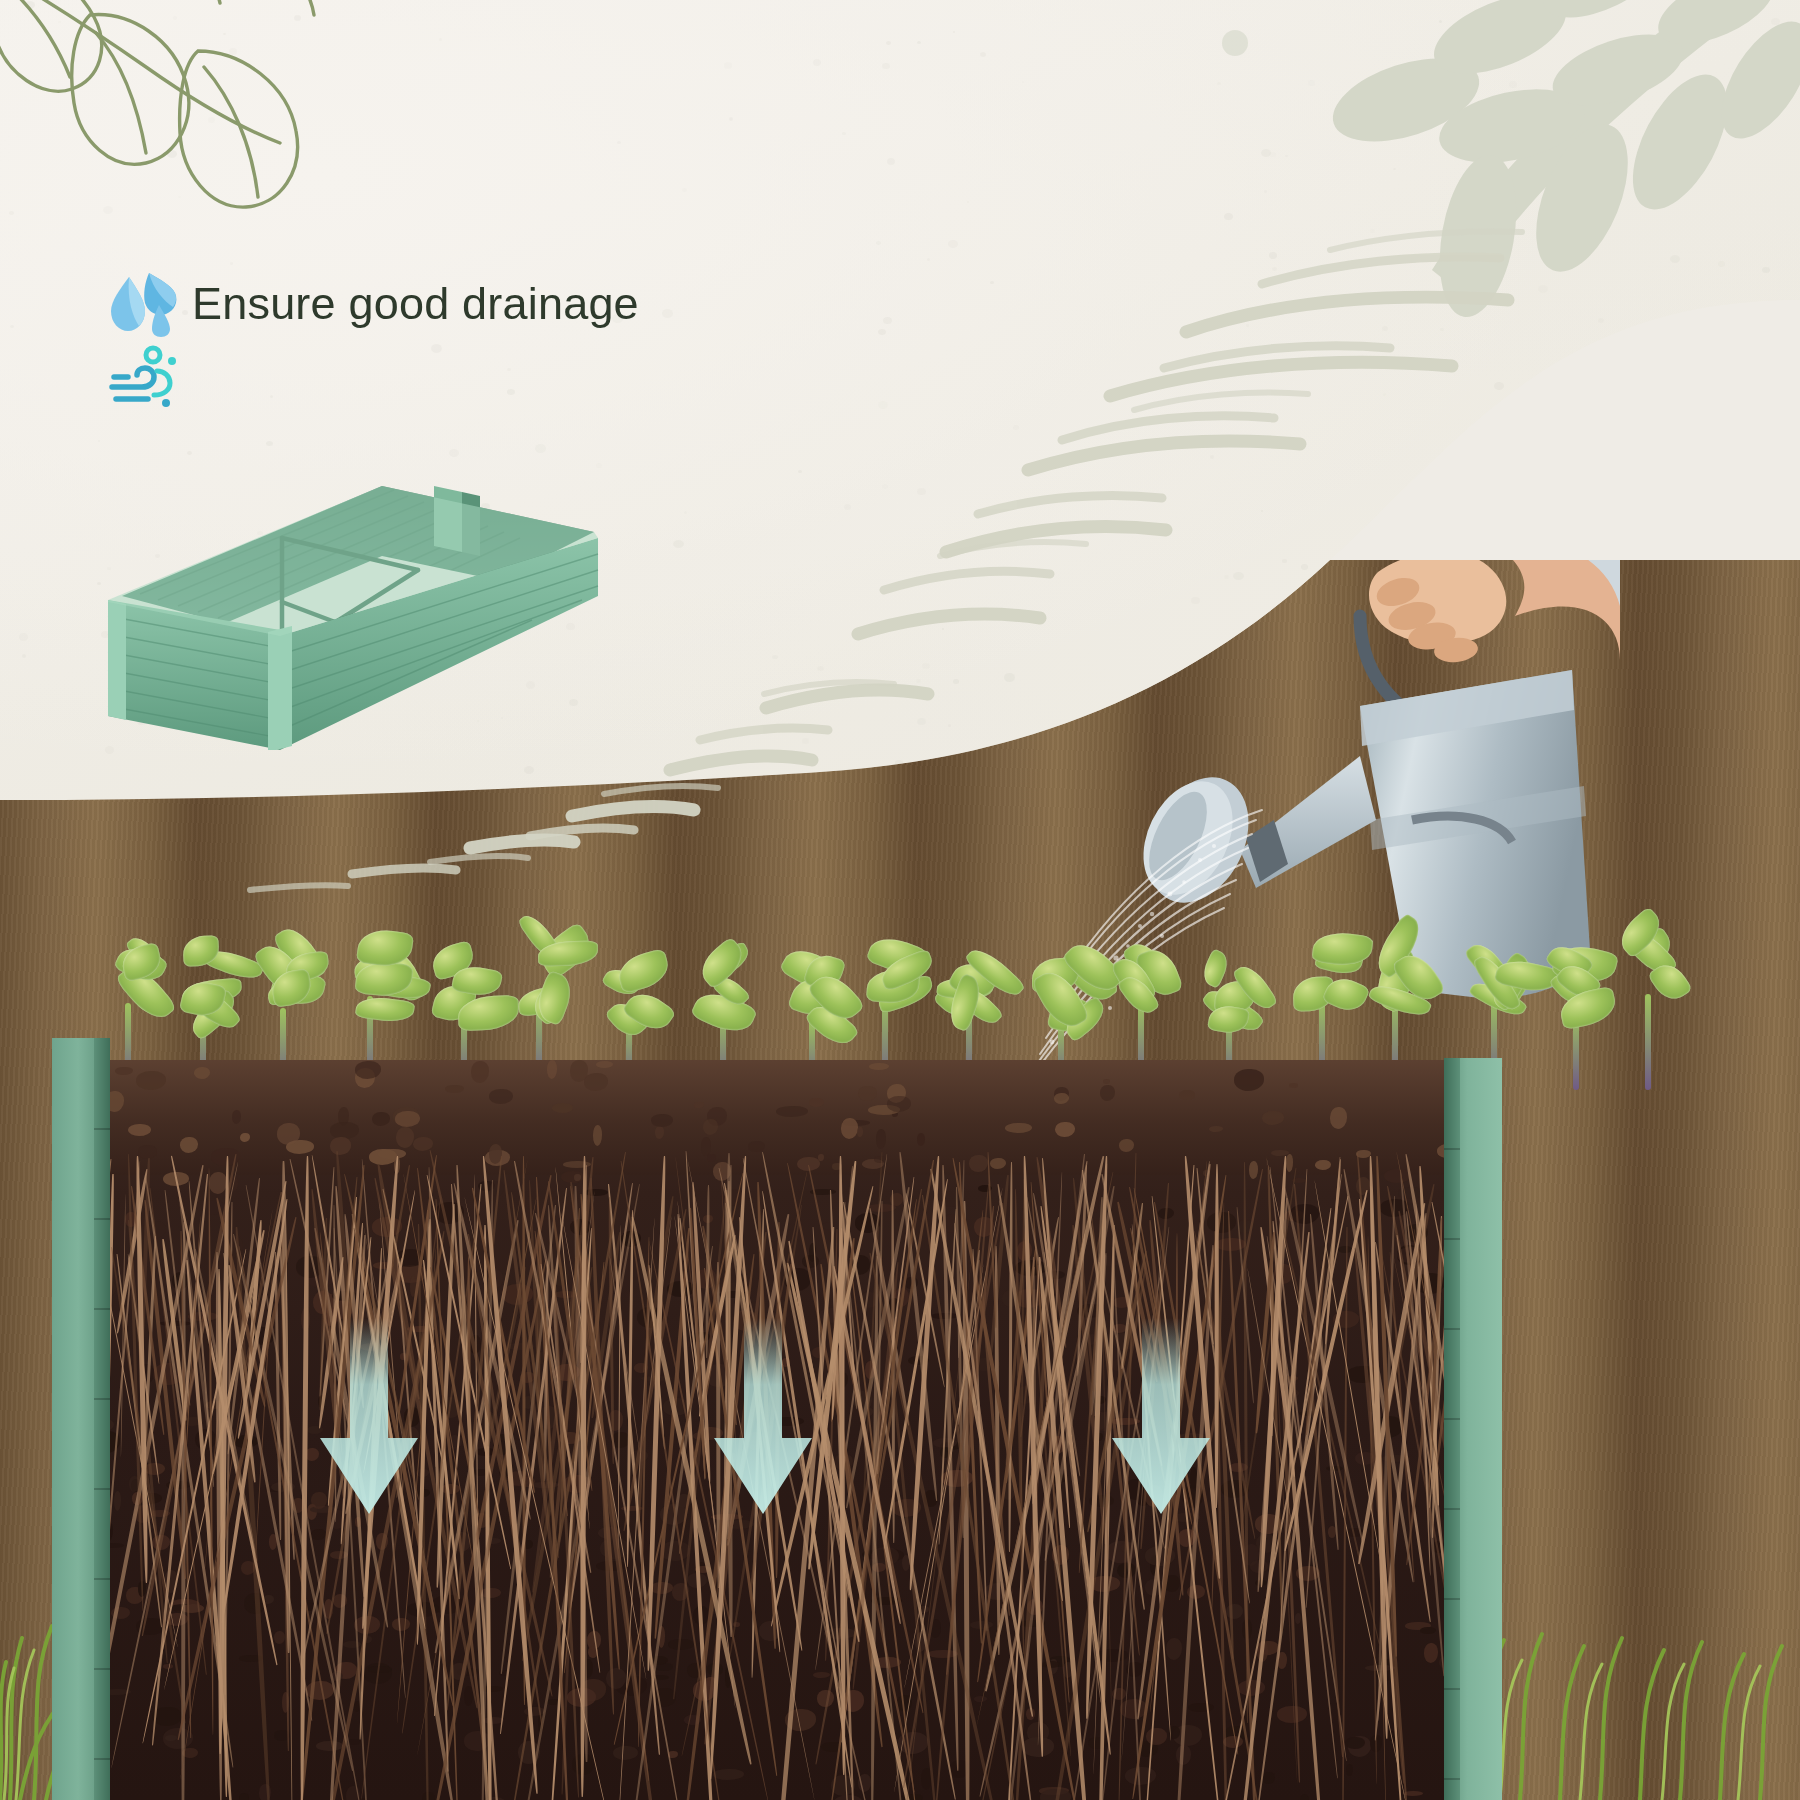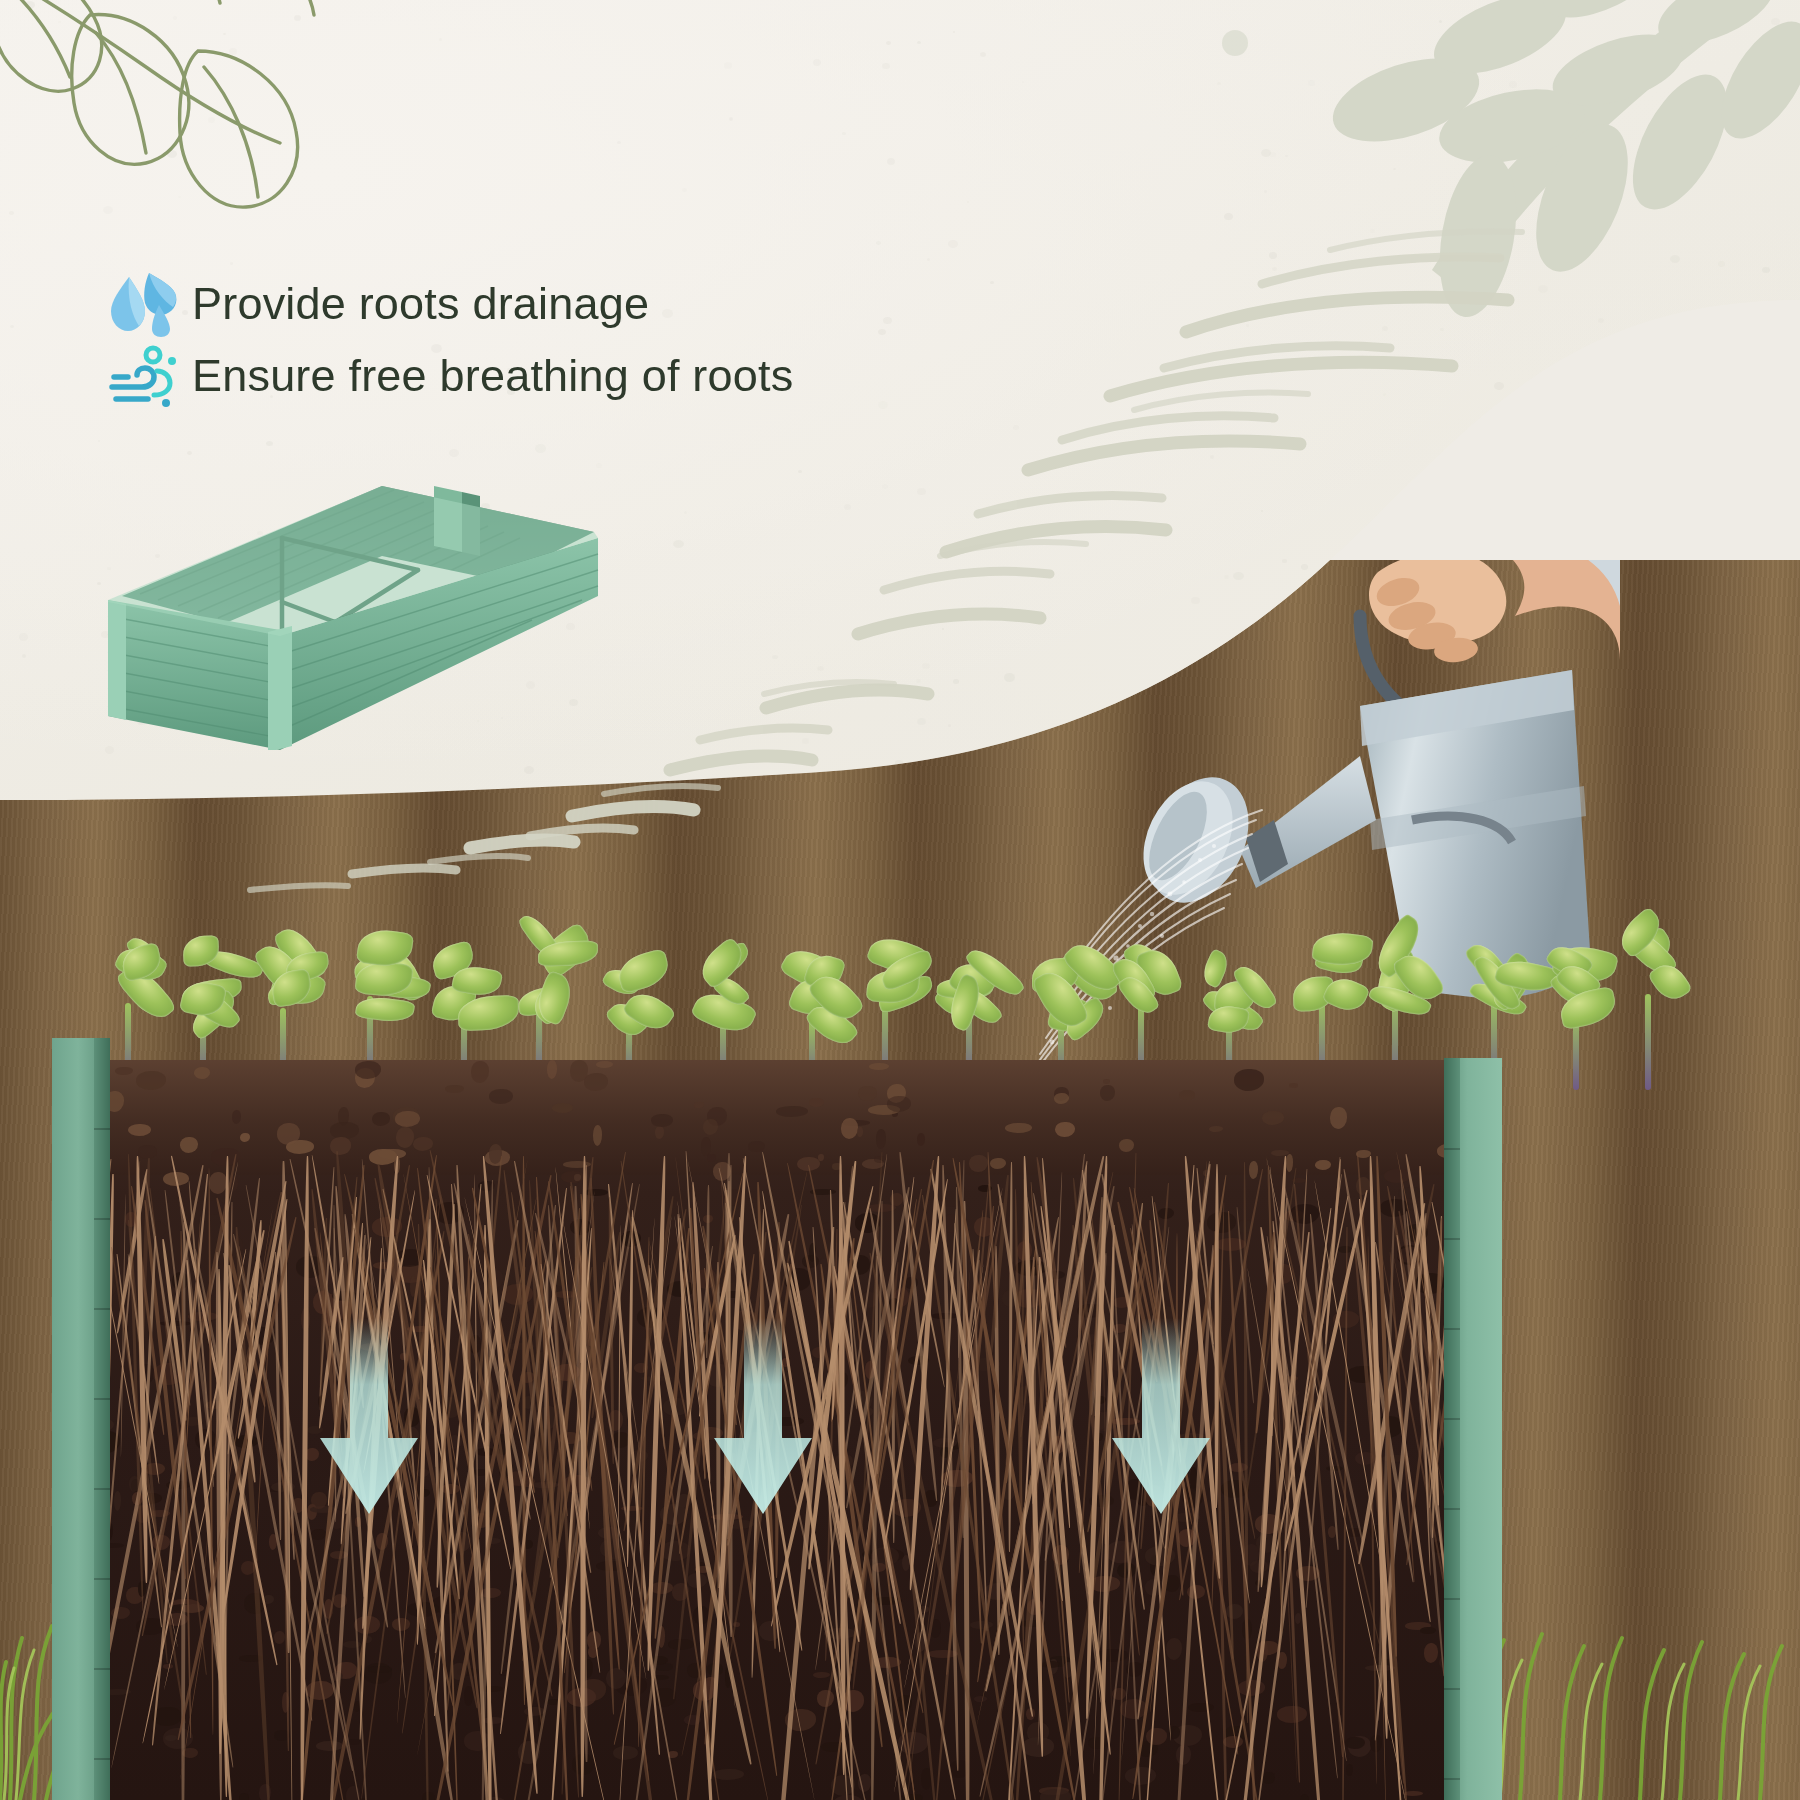--- a/index.html
+++ b/index.html
@@ -1691,39 +1691,38 @@
       <div class="bullet">
         <span class="bicon">
           <svg width="74" height="66" viewBox="0 0 74 66">
             <path d="M20 6 C 28 18 36 30 36 40 C 36 52 28 60 19 60 C 10 60 2 52 2 40 C 2 30 11 18 20 6 Z" fill="#7cc4ea"></path>
             <path d="M20 6 C 28 18 36 30 36 40 C 36 46 34 51 30 55 C 24 46 18 30 20 6 Z" fill="#a5d9f2"></path>
             <path d="M40 2 C 50 8 62 14 66 22 C 70 31 65 40 57 43 C 48 46 39 41 36 32 C 34 23 36 11 40 2 Z" fill="#5fb6e2"></path>
             <path d="M40 2 C 50 8 62 14 66 22 C 68 27 67 32 64 36 C 55 30 44 18 40 2 Z" fill="#8ecdee"></path>
             <path d="M50 34 C 56 44 61 52 61 58 C 61 63 57 66 52 66 C 47 66 43 63 43 58 C 43 52 45 44 50 34 Z" fill="#7cc4ea"></path>
           </svg>
         </span>
-        <span class="btext">Provide roots drainage</span>
+        <span class="btext">Ensure good drainage</span>
       </div>
       <div class="bullet">
         <span class="bicon">
           <svg width="76" height="62" viewBox="0 0 76 62">
             <g fill="none" stroke="#37a8c9" stroke-width="5.5" stroke-linecap="round">
               <path d="M4 42 H34 C 42 42 46 37 46 32 C 46 27 42 23 37 23 C 32 23 29 26 29 30"></path>
               <path d="M8 54 H40"></path>
               <path d="M6 32 H20"></path>
             </g>
             <g fill="none" stroke="#3fd0cf" stroke-width="5" stroke-linecap="round">
               <path d="M46 50 C 56 50 62 45 62 38 C 62 31 56 26 49 26"></path>
             </g>
             <circle cx="45" cy="10" r="7" fill="none" stroke="#3fd0cf" stroke-width="5"></circle>
             <circle cx="64" cy="16" r="4" fill="#3fd0cf"></circle>
             <circle cx="58" cy="58" r="4" fill="#37a8c9"></circle>
           </svg>
         </span>
-        <span class="btext">Ensure free breathing of roots</span>
       </div>
     </div>
 
     <svg class="bed" viewBox="0 0 520 330">
       <defs>
         <linearGradient id="bedFront" x1="0" y1="0" x2="0" y2="1">
           <stop offset="0" stop-color="#8cc4a9"></stop>
             <stop offset="1" stop-color="#5d9a7e"></stop>
         </linearGradient>
         <linearGradient id="bedSide" x1="0" y1="0" x2="1" y2="0">

